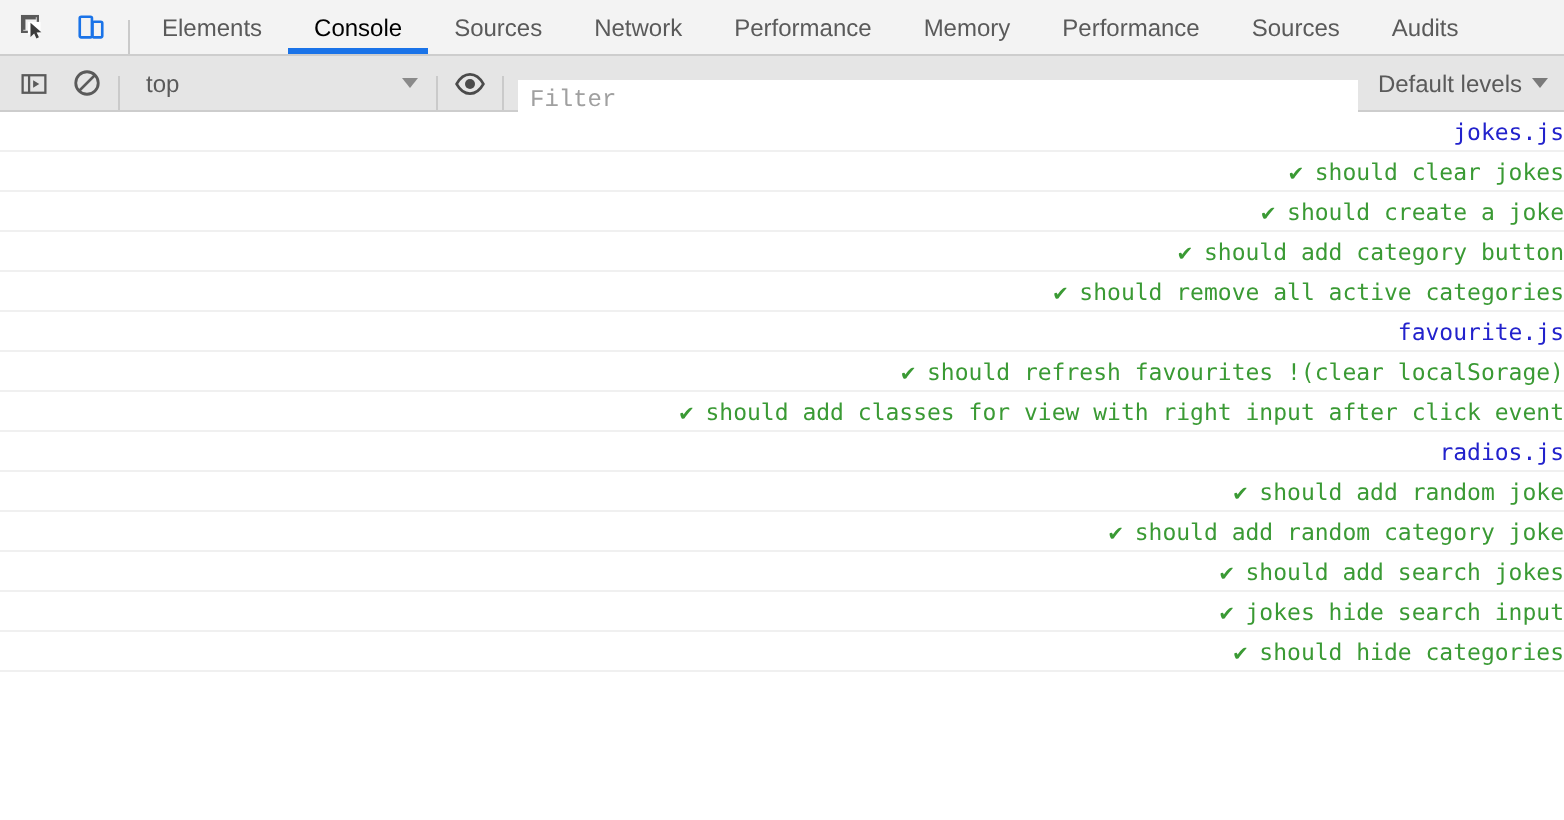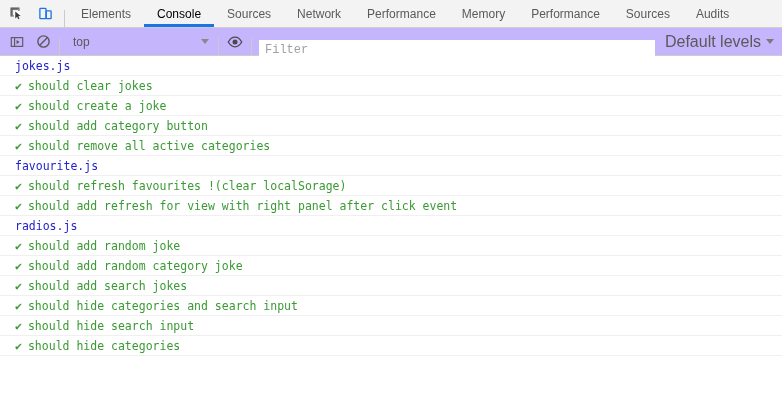--- a/index.html
+++ b/index.html
@@ -72,21 +72,21 @@
     left: 0;
     right: 0;
     bottom: 0;
     height: 3px;
     background: #1a73e8;
   }
 
   
   .filterbar {
     height: 28px;
-    background: #c4b5fd;
+    background: #e5e5e5;
     border-bottom: 1px solid #cdcdcd;
     display: flex;
     align-items: center;
     box-sizing: border-box;
     padding-left: 4px;
   }
   .fb-iconbtn {
     width: 26px;
     height: 26px;
     display: flex;
@@ -131,21 +131,21 @@
   .filterinput::placeholder { color: #a0a0a0; }
   .levels {
     display: flex;
     align-items: center;
     gap: 5px;
     padding: 0 8px 0 10px;
     cursor: pointer;
     white-space: nowrap;
   }
   .levels-label {
-    font-size: 16px;
+    font-size: 12px;
     color: #5a5a5a;
   }
   .caret-sm {
     width: 0;
     height: 0;
     border-left: 4px solid transparent;
     border-right: 4px solid transparent;
     border-top: 5px solid #7a7a7a;
   }
 
@@ -158,20 +158,21 @@
   .msg {
     height: 20px;
     line-height: 20px;
     border-bottom: 1px solid #f0f0f0;
     padding-left: 15px;
     font-family: "DejaVu Sans Mono", monospace;
     font-size: 11.5px;
     white-space: pre;
     box-sizing: border-box;
     overflow: hidden;
+    text-align: right;
   }
   .msg.suite { color: #2222cc; }
   .msg.test  { color: #3a9a34; }
   .msg .tick { margin-right: 6px; }
 </style>
 </head>
 <body>
 
 <div class="tabbar">
   <div class="tb-icons">
@@ -258,21 +259,20 @@
 </div>
 
 <div class="console" id="console-log">
     <div class="msg suite"><span>jokes.js</span></div>
     <div class="msg test"><span class="tick">✔</span><span>should clear jokes</span></div>
     <div class="msg test"><span class="tick">✔</span><span>should create a joke</span></div>
     <div class="msg test"><span class="tick">✔</span><span>should add category button</span></div>
     <div class="msg test"><span class="tick">✔</span><span>should remove all active categories</span></div>
     <div class="msg suite"><span>favourite.js</span></div>
     <div class="msg test"><span class="tick">✔</span><span>should refresh favourites !(clear localSorage)</span></div>
-    <div class="msg test"><span class="tick">✔</span><span>should add refresh for view with right panel after click event</span></div>
+    <div class="msg test"><span class="tick">✔</span><span>should add classes for view with right input after click event</span></div>
     <div class="msg suite"><span>radios.js</span></div>
     <div class="msg test"><span class="tick">✔</span><span>should add random joke</span></div>
     <div class="msg test"><span class="tick">✔</span><span>should add random category joke</span></div>
     <div class="msg test"><span class="tick">✔</span><span>should add search jokes</span></div>
-    <div class="msg test"><span class="tick">✔</span><span>should hide categories and search input</span></div>
-    <div class="msg test"><span class="tick">✔</span><span>should hide search input</span></div>
+    <div class="msg test"><span class="tick">✔</span><span>jokes hide search input</span></div>
     <div class="msg test"><span class="tick">✔</span><span>should hide categories</span></div>
   </div>
 
 </body></html>

